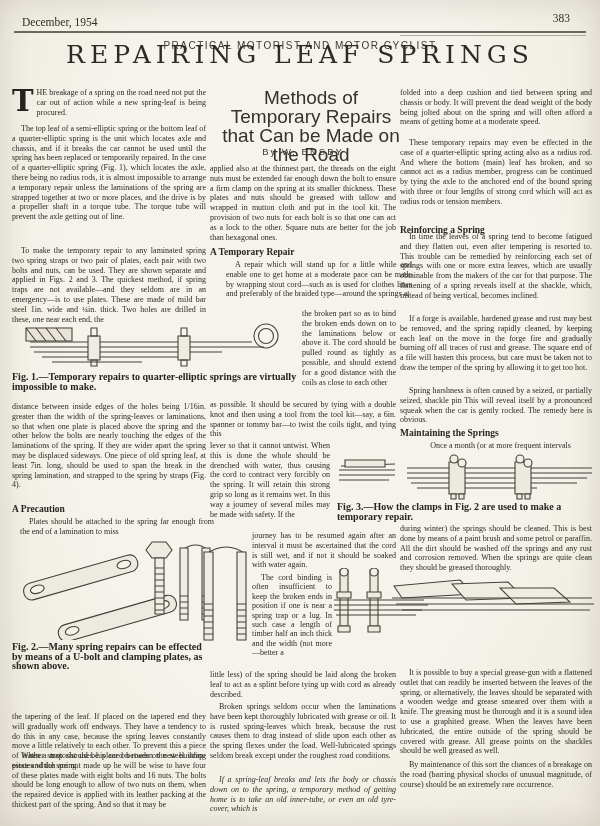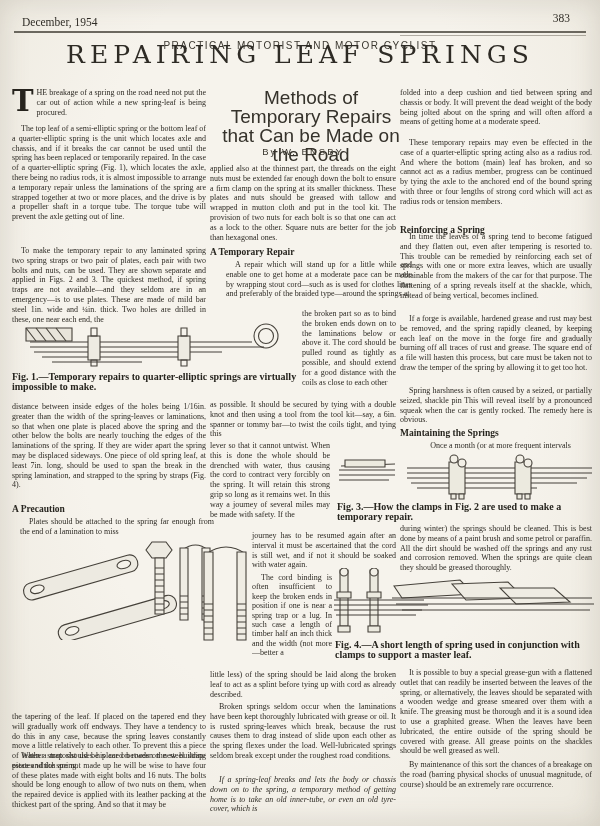--- a/index.html
+++ b/index.html
@@ -95,20 +95,21 @@
       </g>
       <polygon points="138,4 152,4 158,12 152,20 138,20 132,12"></polygon>
       <rect x="141" y="20" width="9" height="56" fill="#f0ede4"></rect>
       <path d="M141 30 h9 M141 36 h9 M141 42 h9 M141 48 h9 M141 54 h9 M141 60 h9 M141 66 h9 M141 72 h9" fill="none"></path>
       <path d="M168 12 q14 -10 26 0" fill="none"></path>
       <rect x="166" y="10" width="8" height="72" fill="#f0ede4"></rect>
       <rect x="188" y="10" width="8" height="72" fill="#f0ede4"></rect>
       <path d="M166 58 h8 M166 64 h8 M166 70 h8 M166 76 h8 M188 58 h8 M188 64 h8 M188 70 h8 M188 76 h8" fill="none"></path>
     </g>
   </svg>
+  <p class="figcap" style="left:12px;top:642px;width:202px;">Fig. 2.—Many spring repairs can be effected by means of a U-bolt and clamping plates, as shown above.</p>
 
   <svg style="left:198px;top:542px;" width="56" height="106" viewBox="0 0 56 106">
     <g stroke="#45413a" stroke-width="1.1" fill="#efece3">
       <path d="M8 12 q20 -14 40 0" fill="none"></path>
       <rect x="6" y="10" width="9" height="88"></rect>
       <rect x="39" y="10" width="9" height="88"></rect>
       <path d="M6 62 h9 M6 68 h9 M6 74 h9 M6 80 h9 M6 86 h9 M6 92 h9 M39 62 h9 M39 68 h9 M39 74 h9 M39 80 h9 M39 86 h9 M39 92 h9" fill="none"></path>
     </g>
   </svg>
 
@@ -162,21 +163,20 @@
       </g>
       <path d="M2 32 H92 M2 37 H96 M2 42 H90 M4 47 H84"></path>
       <g fill="#efece3">
         <polygon points="62,18 128,12 142,26 70,30"></polygon>
         <polygon points="120,16 176,14 192,30 134,32"></polygon>
         <polygon points="168,20 222,20 238,34 184,36"></polygon>
       </g>
       <path d="M60 30 H260 M64 36 H262 M70 42 H258"></path>
     </g>
   </svg>
-  <p class="figcap" style="left:335px;top:640px;width:258px;">Fig. 4.—A short length of spring used in conjunction with clamps to support a master leaf.</p>
 
   <div class="col">
     <p class="blk" style="left:400px;top:88px;width:192px;">folded into a deep cushion and tied between spring and chassis or body. It will prevent the dead weight of the body being jolted about on the spring and will often afford a means of getting home at a moderate speed.</p>
     <p class="blk ind" style="left:400px;top:138px;width:192px;">These temporary repairs may even be effected in the case of a quarter-elliptic spring acting also as a radius rod. And where the bottom (main) leaf has broken, and so cannot act as a radius member, progress can be continued by tying the axle to the anchored end of the bound spring with three or four lengths of strong cord which will act as radius rods or tension members.</p>
     <h3 class="heading" style="left:400px;top:213px;margin-top:12px;">Reinforcing a Spring</h3>
     <p class="blk ind" style="left:400px;top:232px;width:192px;">In time the leaves of a spring tend to become fatigued and they flatten out, even after tempering is resorted to. This trouble can be remedied by reinforcing each set of springs with one or more extra leaves, which are usually obtainable from the makers of the car for that purpose. The flattening of a spring reveals itself at the shackle, which, instead of being vertical, becomes inclined.</p>
     <p class="blk ind" style="left:400px;top:314px;width:192px;">If a forge is available, hardened grease and rust may best be removed, and the spring rapidly cleaned, by keeping each leaf on the move in the forge fire and gradually burning off all traces of rust and grease. The square end of a file will hasten this process, but care must be taken not to draw the temper of the spring by allowing it to get too hot.</p>
     <p class="blk ind" style="left:400px;top:386px;width:192px;">Spring harshness is often caused by a seized, or partially seized, shackle pin This will reveal itself by a pronounced squeak when the car is gently rocked. The remedy here is obvious.</p>
     <h3 class="heading" style="left:400px;top:428px;">Maintaining the Springs</h3>
     <p class="blk ind" style="left:400px;top:441px;width:192px;text-align:center;">Once a month (or at more frequent intervals</p>

